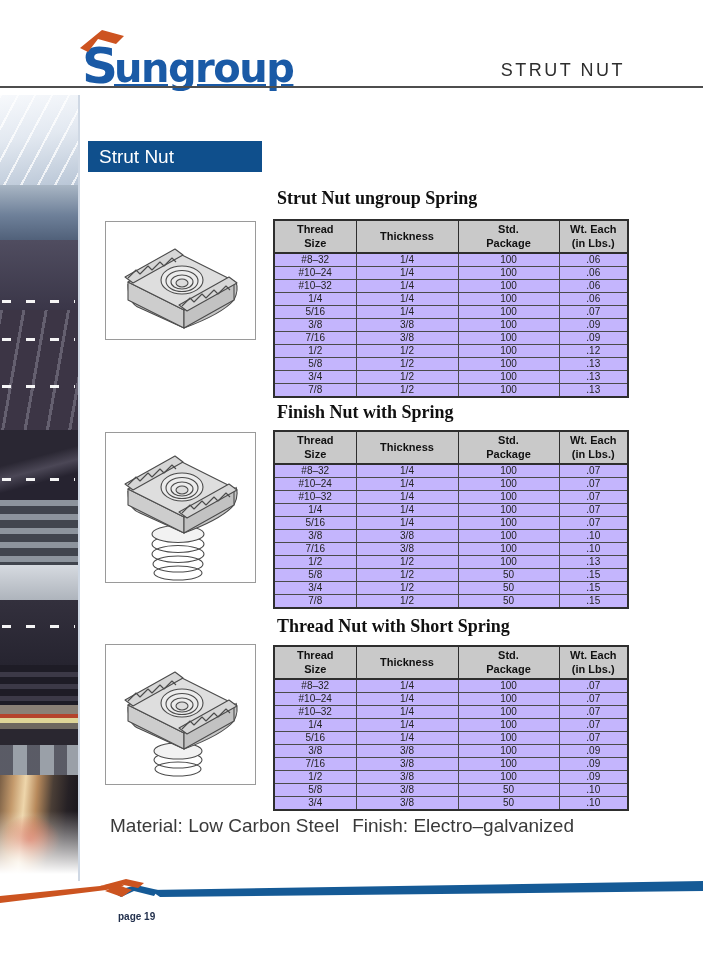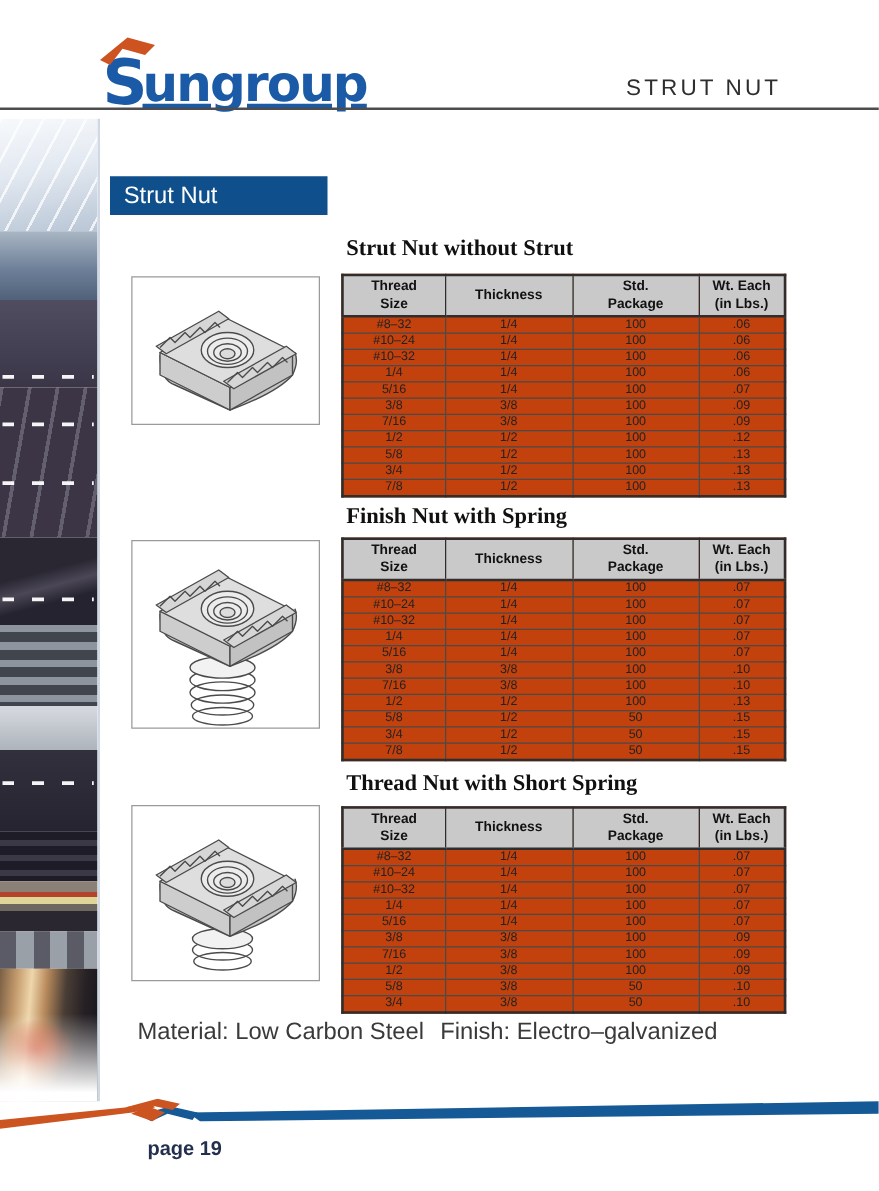--- a/index.html
+++ b/index.html
@@ -70,37 +70,37 @@
 
   
   .section-title{
     left:277px;font-family:"Liberation Serif",serif;font-weight:700;font-size:18px;color:#101010;
   }
   .title1{top:188px;} .title2{top:402px;} .title3{top:616px;}
 
   
   table.spec-table{
     left:273px;position:absolute;width:354px;border-collapse:collapse;table-layout:fixed;
-    border:2px solid #2e2e2e;background:#c2410c;
+    border:2px solid #2e2e2e;background:#c4b5fd;
   }
   .tbl1{top:219px;} .tbl2{top:430px;} .tbl3{top:645px;}
   table.spec-table th{
     background:#c9c9c9;border:1.5px solid #2e2e2e;border-bottom:2px solid #2e2e2e;
     font-size:11px;font-weight:bold;color:#111;height:29px;padding:1px 0;line-height:1.2;
   }
   table.spec-table th span{display:block;}
   table.spec-table td{
     border:1px solid #4a4a4a;text-align:center;font-size:10px;color:#222;
     height:12px;line-height:12px;padding:0;
   }
 
   
   .footnote{left:110px;top:815px;font-size:19px;color:#3a3a3a;display:flex;gap:13px;white-space:nowrap;}
   .footer-swoosh{left:0;top:879px;width:703px;height:32px;}
-  .page-label{left:78px;top:911px;font-size:16px;font-weight:bold;color:#22304d;padding-left:40px;}
+  .page-label{left:78px;top:911px;font-size:10px;font-weight:bold;color:#22304d;padding-left:40px;}
 </style>
 </head>
 <body>
 
 <div class="abs logo">
   <span class="logo-initial">S</span>
   <svg class="logo-orange-chevron" width="52" height="26" viewBox="0 0 52 26">
     <polygon points="2,20 24,2 46,8 38,16 20,11 10,24" fill="#cd5320"></polygon>
   </svg>
   <span class="logo-rest">ungroup</span>
@@ -191,21 +191,21 @@
       <polygon points="73,83 123,55 131,61 81,89" fill="#d6d6d6"></polygon>
       <path d="M76 84 L84 76 L88 80 L96 72 L100 76 L108 68 L112 72 L120 64 L124 68" fill="none"></path>
       <ellipse cx="76" cy="58" rx="21" ry="14" fill="#ececec"></ellipse>
       <ellipse cx="76" cy="59" rx="16" ry="10.5" fill="none"></ellipse>
       <ellipse cx="76" cy="60" rx="11" ry="7" fill="none"></ellipse>
       <ellipse cx="76" cy="61" rx="6" ry="4" fill="#dcdcdc"></ellipse>
     </g>
   </svg>
 </div>
 
-<div class="abs section-title title1">Strut Nut without Strut</div>
+<div class="abs section-title title1">Strut Nut ungroup Spring</div>
 <table class="spec-table tbl1">
   <colgroup>
       <col style="width:82px">
       <col style="width:102px">
       <col style="width:101px">
       <col style="width:69px">
     </colgroup>
   <thead>
     <tr>
       <th>

